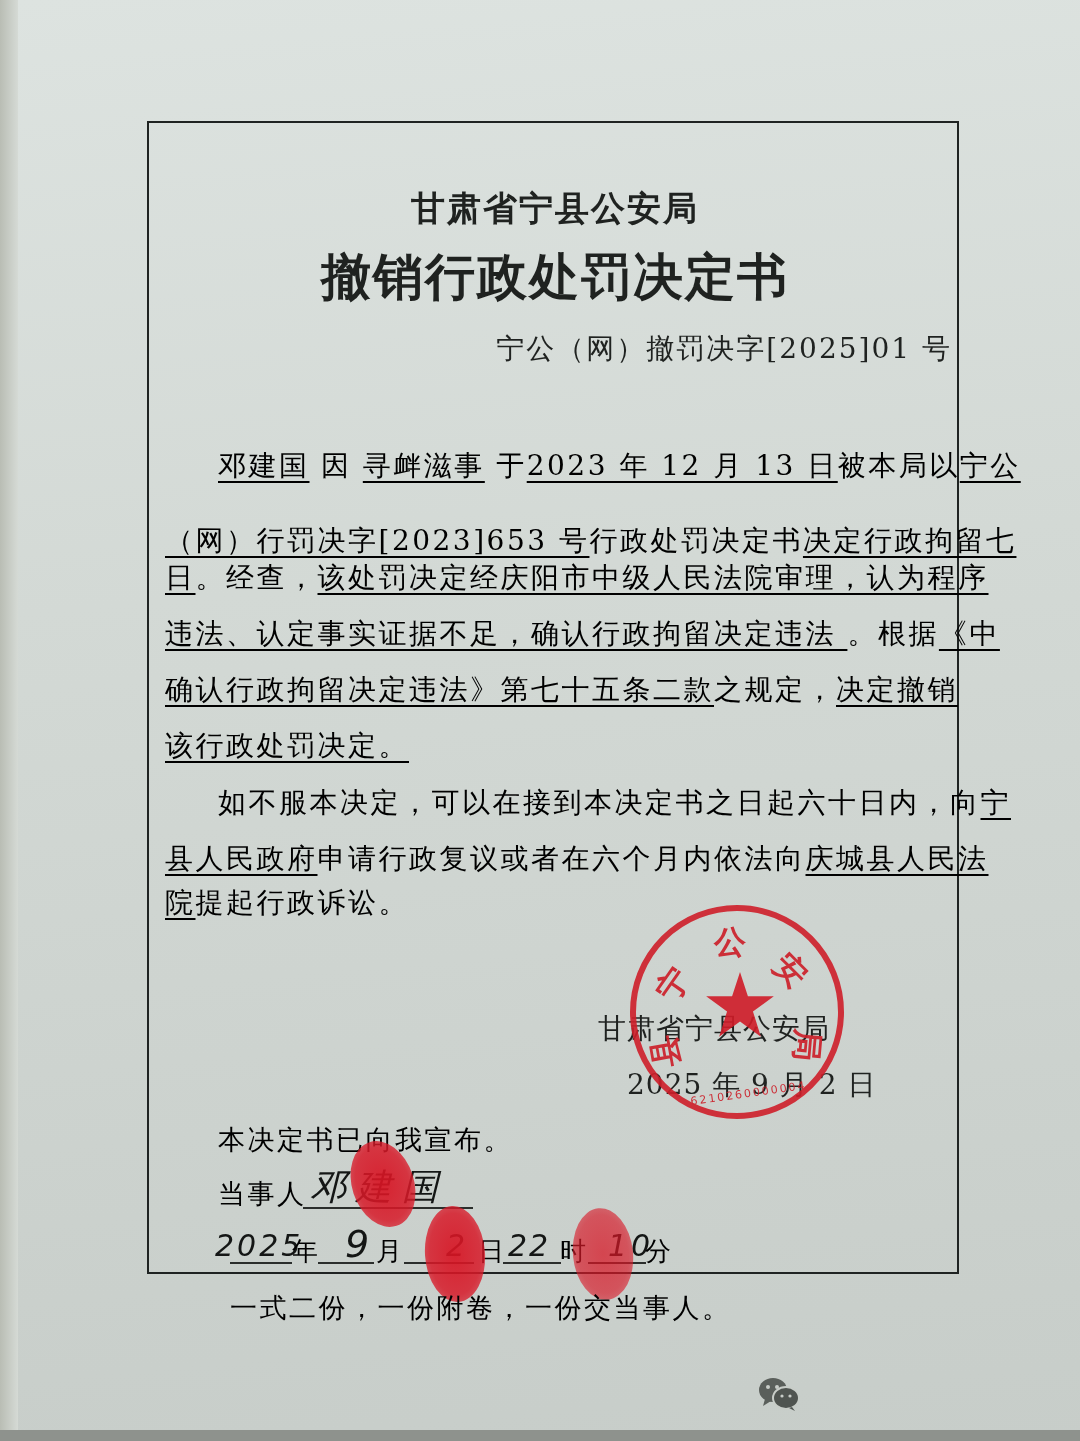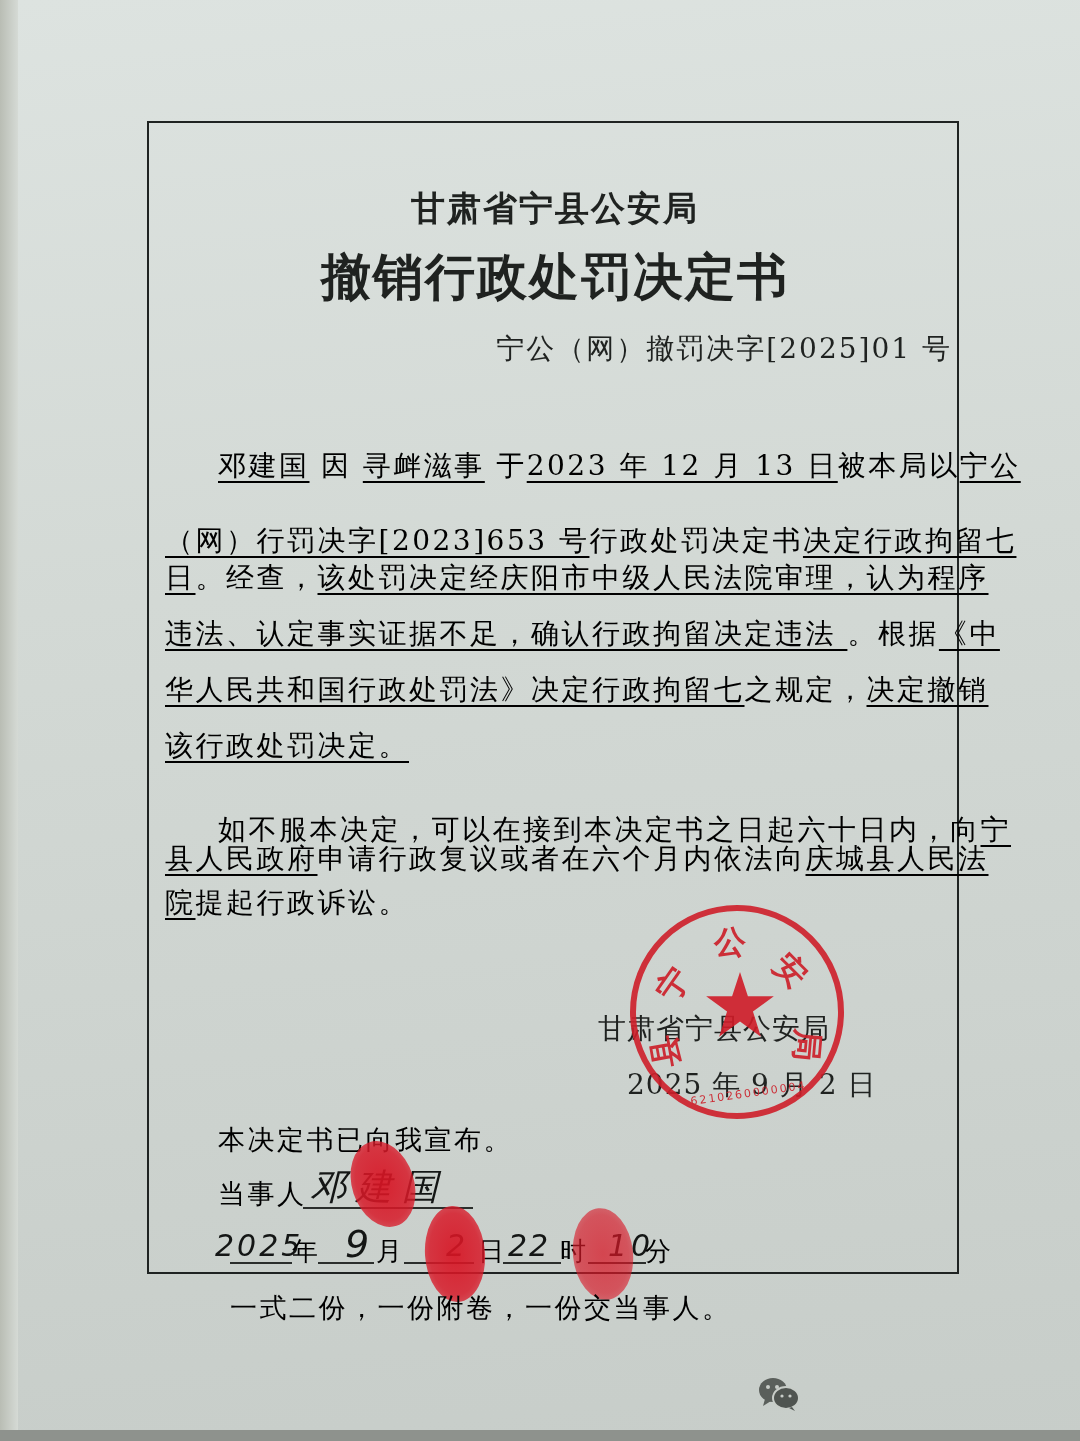--- a/index.html
+++ b/index.html
@@ -166,27 +166,27 @@
 <div class="line" style="top:503px;margin-top:19px;">
   <span class="u">（网）行罚决字[2023]653 号</span><span>行政处罚决定书</span><span class="u">决定行政拘留七</span>
 </div>
 <div class="line" style="top:559px;">
   <span class="u">日</span><span>。经查，</span><span class="u">该处罚决定经庆阳市中级人民法院审理，认为程序</span>
 </div>
 <div class="line" style="top:615px;">
   <span class="u">违法、认定事实证据不足，确认行政拘留决定违法 </span><span>。根据</span><span class="u">《中</span>
 </div>
 <div class="line" style="top:671px;">
-  <span class="u">华人民共和国行政处罚法》决定行政拘留七</span><span>之规定，</span><span class="u">决定撤销</span>
+  <span class="u">确认行政拘留决定违法》第七十五条二款</span><span>之规定，</span><span class="u">决定撤销</span>
 </div>
 <div class="line" style="top:727px;">
   <span class="u">该行政处罚决定。</span>
 </div>
 
-<div class="line" style="top:784px; left:218px;margin-top:27px;">
+<div class="line" style="top:784px; left:218px;">
   <span>如不服本决定，可以在接到本决定书之日起六十日内，向</span><span class="u">宁</span>
 </div>
 <div class="line" style="top:840px;">
   <span class="u">县人民政府</span><span>申请行政复议或者在六个月内依法向</span><span class="u">庆城县人民法</span>
 </div>
 <div class="line" style="top:884px;">
   <span class="u">院</span><span>提起行政诉讼。</span>
 </div>
 
 <div class="text sign-org">甘肃省宁县公安局</div>

